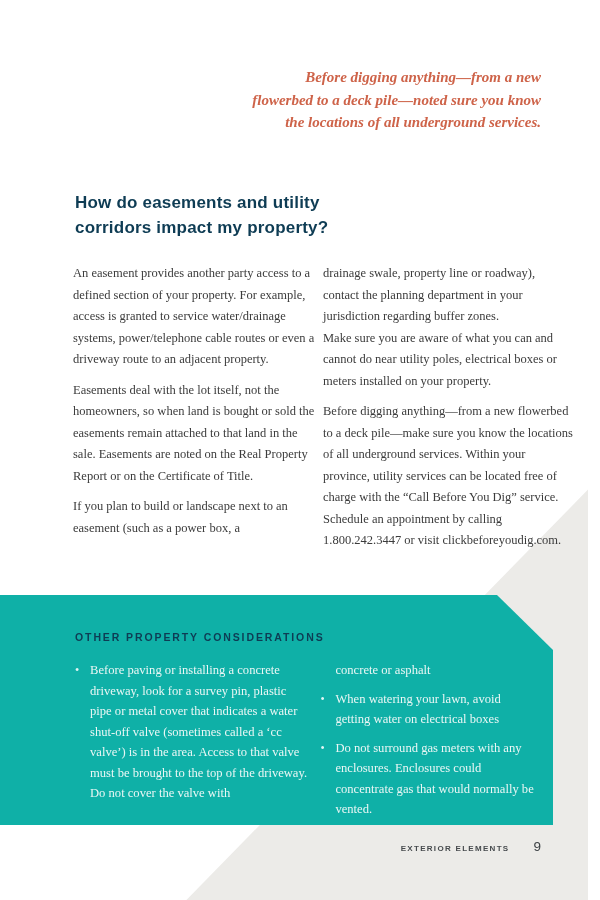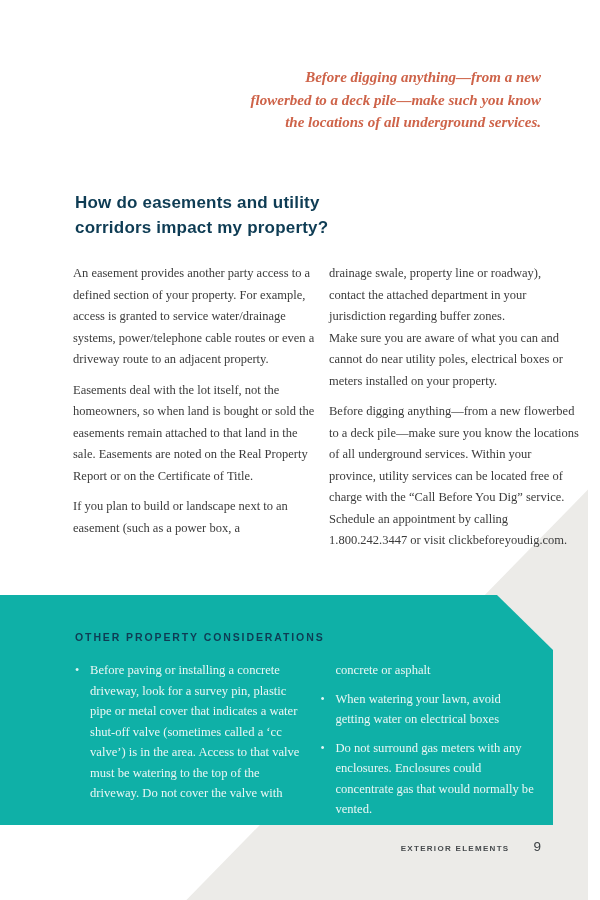--- a/index.html
+++ b/index.html
@@ -35,21 +35,21 @@
   
   .heading{
     position:absolute;left:75px;top:190px;z-index:1;
     font-family:"Liberation Sans", sans-serif;font-weight:bold;
     font-size:17px;line-height:25px;letter-spacing:.2px;
     color:var(--c-navy,#0E3C54);
   }
   
   .cols{
     position:absolute;left:73px;top:263px;z-index:1;
-    display:flex;gap:6px;
+    display:flex;
     color:var(--c-body_text,#3B3B3B);
     font-size:12.5px;line-height:21.5px;
   }
   .col{width:250px;}
   .col p{margin:0 0 9px 0;}
   .col p.nogap{margin-top:-9px;}
   .col p:last-child{margin-bottom:8px;}
   
   .panel{
     position:absolute;left:0;top:595px;width:553px;height:230px;z-index:2;
@@ -88,49 +88,49 @@
 </style>
 </head>
 <body>
 
 <div class="page">
 
   <div class="wedge"></div>
 
   <div class="quote">
     <div>Before digging anything—from a new</div>
-    <div>flowerbed to a deck pile—make such you know</div>
+    <div>flowerbed to a deck pile—noted sure you know</div>
     <div>the locations of all underground services.</div>
   </div>
 
   <h1 class="heading">
     <div>How do easements and utility</div>
     <div>corridors impact my property?</div>
   </h1>
 
   <div class="cols">
     <div class="col">
       <p>An easement provides another party access to a defined section of your property. For example, access is granted to service water/drainage systems, power/telephone cable routes or even a driveway route to an adjacent property.</p>
       <p>Easements deal with the lot itself, not the homeowners, so when land is bought or sold the easements remain attached to that land in the sale. Easements are noted on the Real Property Report or on the Certificate of Title.</p>
       <p>If you plan to build or landscape next to an easement (such as a power box, a</p>
     </div>
     <div class="col">
-      <p>drainage swale, property line or roadway), contact the attached department in your jurisdiction regarding buffer zones.</p>
+      <p>drainage swale, property line or roadway), contact the planning department in your jurisdiction regarding buffer zones.</p>
       <p class="nogap">Make sure you are aware of what you can and cannot do near utility poles, electrical boxes or meters installed on your property.</p>
       <p>Before digging anything—from a new flowerbed to a deck pile—make sure you know the locations of all underground services. Within your province, utility services can be located free of charge with the “Call Before You Dig” service. Schedule an appointment by calling 1.800.242.3447 or visit clickbeforeyoudig.com.</p>
     </div>
   </div>
 
   <div class="panel">
     <div class="panel-title">OTHER PROPERTY CONSIDERATIONS</div>
     <div class="panel-cols">
       <div class="panel-col">
         <div class="item">
           <span class="blt">•</span>
-          <span>Before paving or installing a concrete driveway, look for a survey pin, plastic pipe or metal cover that indicates a water shut-off valve (sometimes called a ‘cc valve’) is in the area. Access to that valve must be watering to the top of the driveway. Do not cover the valve with</span>
+          <span>Before paving or installing a concrete driveway, look for a survey pin, plastic pipe or metal cover that indicates a water shut-off valve (sometimes called a ‘cc valve’) is in the area. Access to that valve must be brought to the top of the driveway. Do not cover the valve with</span>
         </div>
       </div>
       <div class="panel-col right">
         <div class="item cont">
           <span class="blt">•</span>
           <span>concrete or asphalt</span>
         </div>
         <div class="item">
           <span class="blt">•</span>
           <span>When watering your lawn, avoid getting water on electrical boxes</span>

